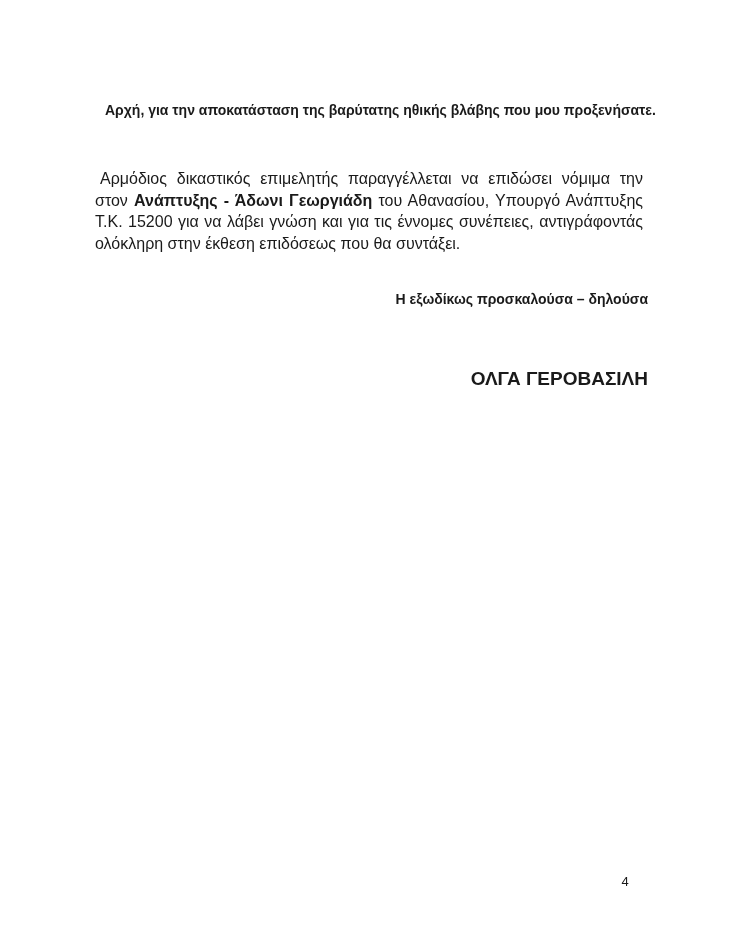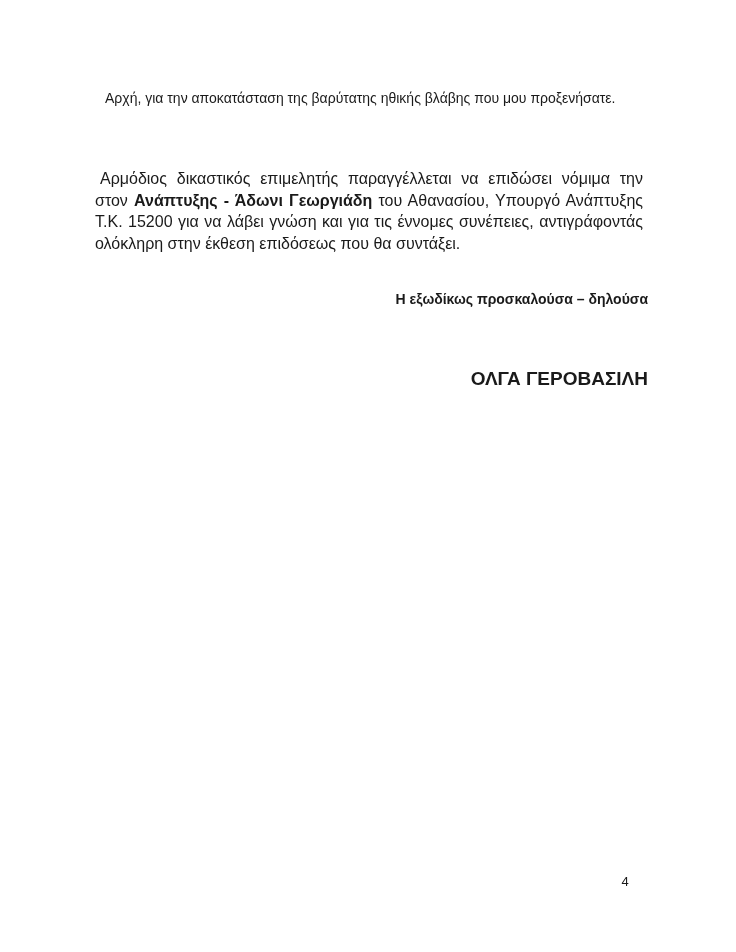--- a/index.html
+++ b/index.html
@@ -16,24 +16,25 @@
     overflow: hidden;
   }
   .page {
     position: absolute;
     inset: 0;
     background: #ffffff;
   }
   .intro-line {
     position: absolute;
     left: 105px;
-    top: 88px;
+    top: 100px;
     font-size: 14px;
     line-height: 21.5px;
     white-space: nowrap;
+    font-weight: bold;
   }
   .reservation-line {
     position: absolute;
     left: 84px;
     top: 125px;
     width: 564px;
     text-align: center;
     font-weight: bold;
     font-size: 14px;
     line-height: 21.5px;

